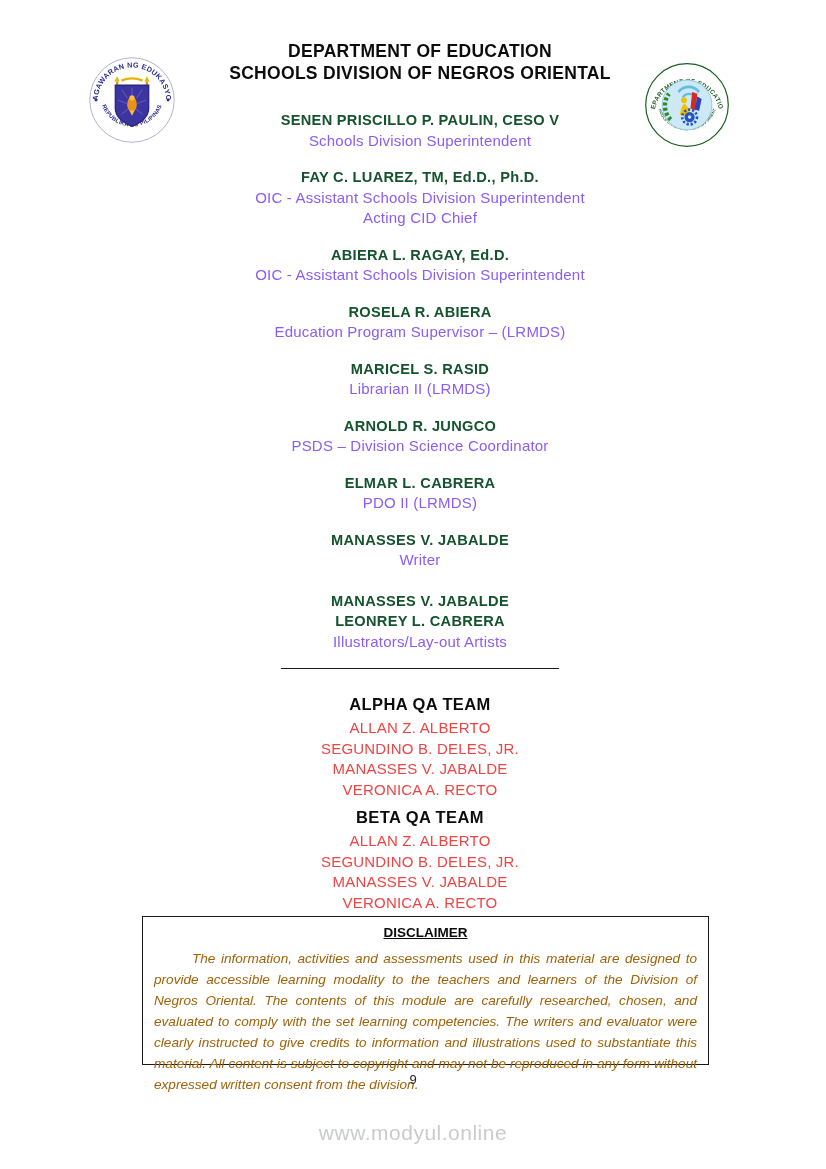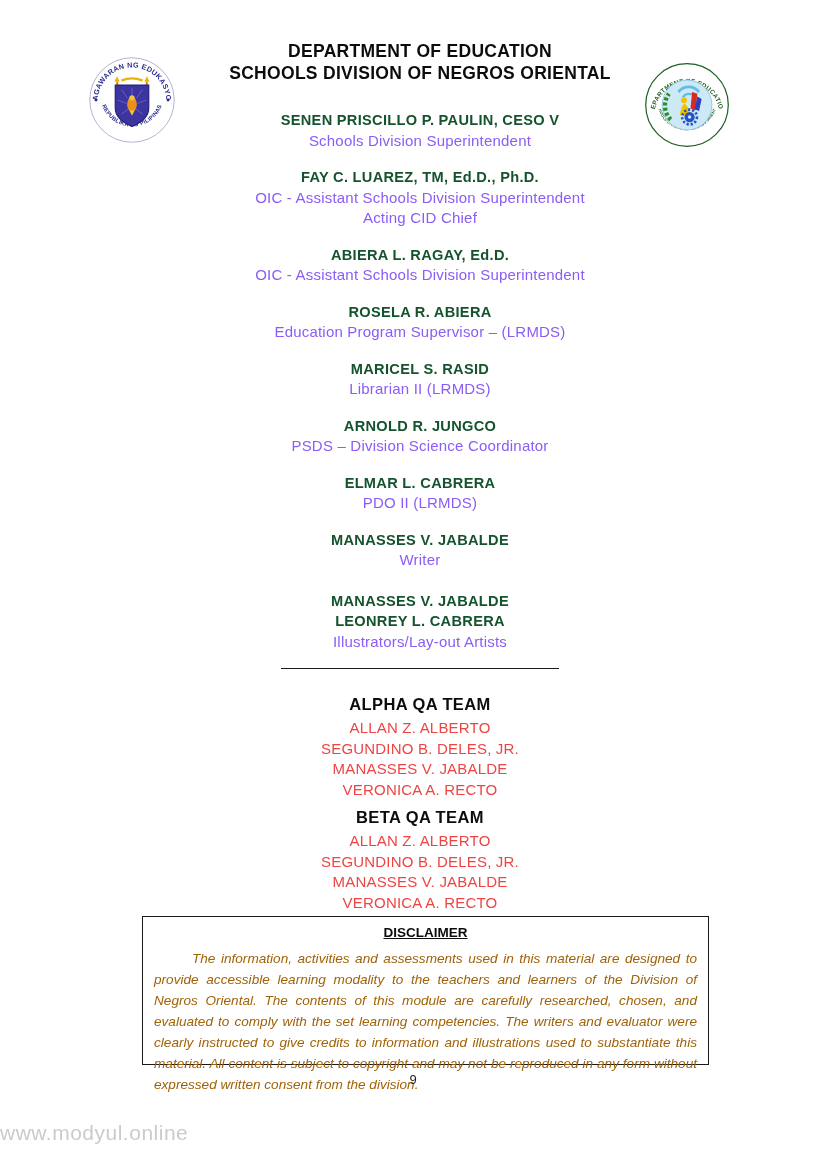--- a/index.html
+++ b/index.html
@@ -40,21 +40,21 @@
   .disclaimer-body{
     font-style:italic;font-size:13.6px;line-height:21px;
     text-align:justify;text-indent:38px;color:#a16207;margin:0;
   }
   .page-number{
     position:absolute;left:0;right:0;top:1072px;
     text-align:center;font-size:13px;color:#1f1f1f;
   }
   .watermark{
     position:absolute;left:0;right:0;top:1121px;
-    text-align:left;font-size:21px;letter-spacing:.5px;color:#c9cbcd;
+    text-align:center;font-size:21px;letter-spacing:.5px;color:#c9cbcd;
   }
 </style>
 </head>
 <body>
 
 <div class="page">
 
   <svg class="logo logo-left" viewBox="0 0 100 100">
     <circle cx="50" cy="50" r="48" fill="#ffffff" stroke="#a9a9cf" stroke-width="1"></circle>
     <defs>

